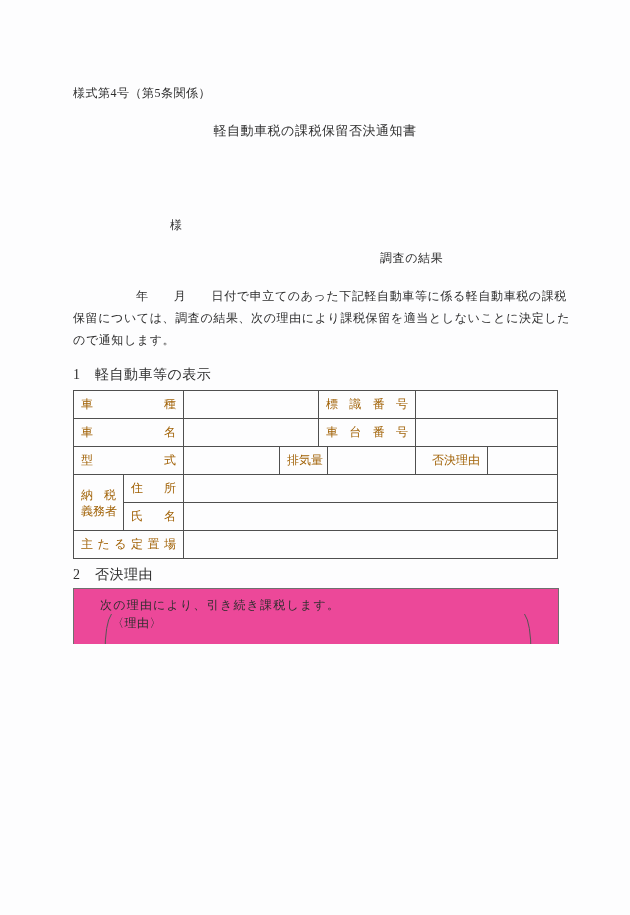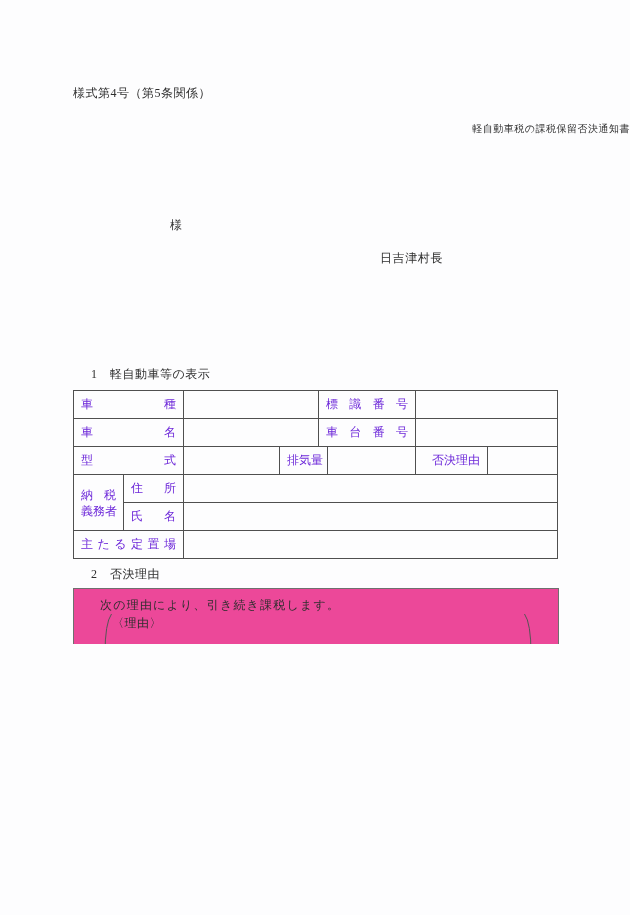--- a/index.html
+++ b/index.html
@@ -6,46 +6,46 @@
   body {
     width:630px; height:915px;
     background:#fdfdfe;
     font-family:"Liberation Serif","DejaVu Serif",serif;
     color:#2e2e2e;
     -webkit-font-smoothing:antialiased;
   }
   .page { position:relative; width:630px; height:644px; overflow:hidden; }
 
   .form-code { position:absolute; left:73px; top:85px; font-size:12px; letter-spacing:0.5px; }
-  .doc-title { position:absolute; left:0; right:0; top:122px; text-align:right; font-size:10px; letter-spacing:0.5px; }
+  .doc-title { position:absolute; left:0; right:0; top:122px; text-align:center; font-size:13px; letter-spacing:0.5px; }
 
   .receipt { position:absolute; right:97px; top:158px; text-align:right; font-size:12px; line-height:23px; letter-spacing:0.5px; }
 
   .addressee { position:absolute; left:170px; top:217px; font-size:12px; }
   .sender { position:absolute; left:380px; top:250px; font-size:12px; letter-spacing:0.6px; }
 
   .body-par {
     position:absolute; left:73px; top:285px; width:504px;
     font-size:12px; line-height:22px; letter-spacing:0.6px;
     text-align:left; word-break:break-all;
   }
 
-  .sec-heading { position:absolute; left:91px; font-size:12px; letter-spacing:0.5px; }
+  .sec-heading { position:absolute; left:73px; font-size:14px; letter-spacing:0.5px; }
   .sec1 { top:366px; }
   .sec2 { top:566px; }
 
   table.vtable {
     position:absolute; left:73px; top:390px;
     border-collapse:collapse; table-layout:fixed;
     width:484px;
   }
   table.vtable td {
     border:1px solid #4f4f4f;
     height:27px; padding:0 7px;
-    font-size:12px; color:#6d28d9;
+    font-size:12px; color:#a16207;
     background:#fdfdfe; overflow:hidden; white-space:nowrap;
   }
   td.lbl { text-align:justify; text-align-last:justify; }
   td.ctr { text-align:right; padding:0 2px; }
   td.payer { padding:0 6px; line-height:16px; }
   td.payer div { text-align:justify; text-align-last:justify;font-family:Liberation Serif, serif; }
   td.val { background:#fdfdfe; }
 
   .reason-box {
     position:absolute; left:73px; top:588px; width:484px; height:112px;
@@ -65,22 +65,23 @@
 
   <div class="form-code">様式第4号（第5条関係）</div>
 
   <div class="doc-title">軽自動車税の課税保留否決通知書</div>
 
   <div class="receipt">
   </div>
 
   <div class="addressee">様</div>
 
-  <div class="sender">日吉津村長</div>
+  <div class="sender">調査の結果</div>
 
+  <div class="body-par">　　　　　年　　月　　日付で申立てのあった下記軽自動車等に係る軽自動車税の課税保留については、調査の結果、次の理由により課税保留を適当としないことに決定したので通知します。</div>
 
   <div class="sec-heading sec1">1　軽自動車等の表示</div>
 
   <table class="vtable">
     <colgroup>
       <col style="width:50px">
         <col style="width:60px">
         <col style="width:96px">
         <col style="width:39px">
       <col style="width:9px">

